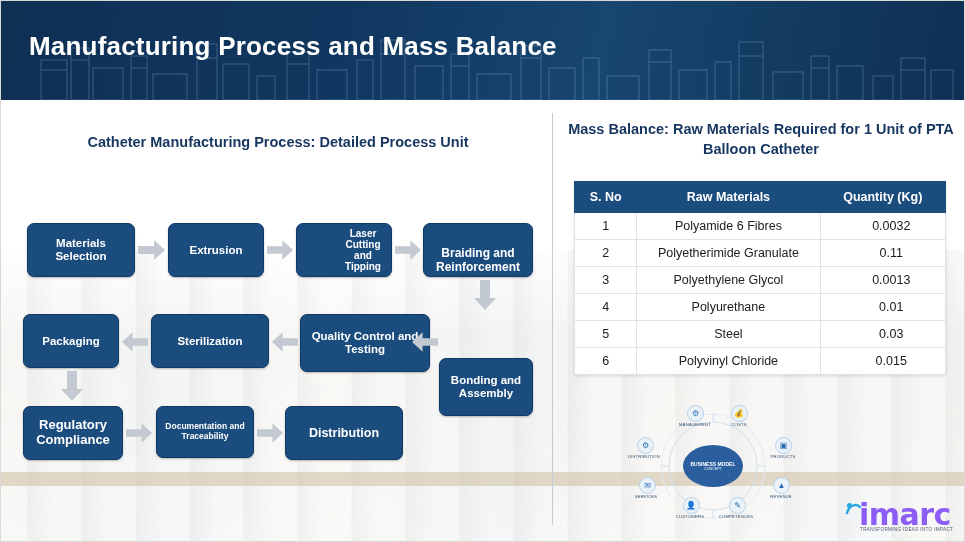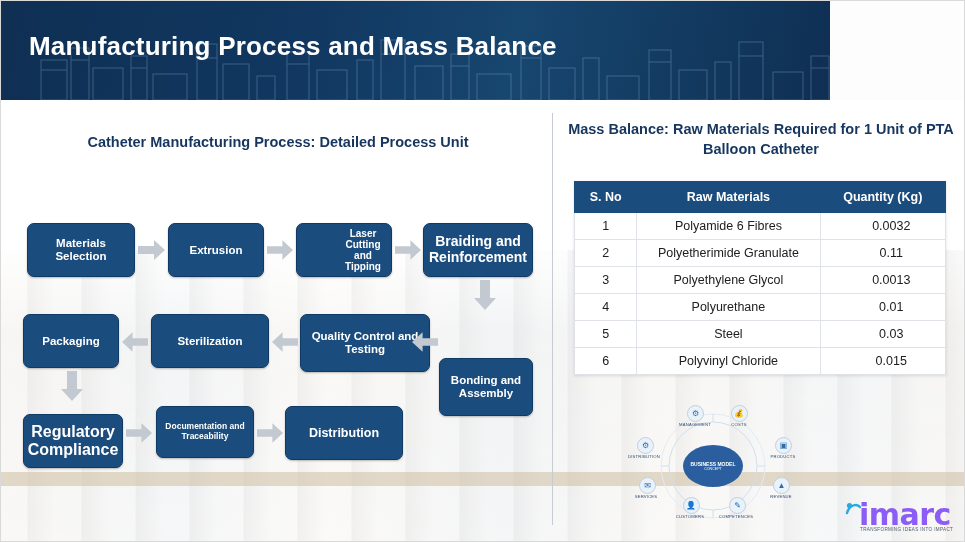--- a/index.html
+++ b/index.html
@@ -17,21 +17,21 @@
     overflow: hidden;
     background: #fdfdfd;
     border: 1px solid #d9d9d9;
     box-sizing: border-box;
   }
 
   
   .header {
     position: absolute;
     left: 0; top: 0;
-    width: 829px;
+    width: 965px;
     height: 99px;
     background: linear-gradient(100deg, #0f2f53 0%, #113861 38%, #17466f 62%, #0f2f53 100%);
     overflow: hidden;
   }
   .skyline {
     position: absolute;
     left: 0; bottom: 0;
     width: 965px;
     height: 70px;
     opacity: 0.30;
@@ -296,38 +296,38 @@
 
     <div class="node" style="left:26px; top:123px; width:108px; height:54px; font-size:11.5px;">
       <span>Materials Selection</span>
     </div>
     <div class="node" style="left:167px; top:123px; width:96px; height:54px; font-size:11.5px;">
       <span>Extrusion</span>
     </div>
     <div class="node" style="left:295px; top:123px; width:96px; height:54px; font-size:10px;padding-left:42px;">
       <span>Laser Cutting and Tipping</span>
     </div>
-    <div class="node" style="left:422px; top:123px; width:110px; height:54px; font-size:14px;">
+    <div class="node" style="left:422px; top:123px; width:110px; height:54px; font-size:12px;align-items:flex-end;">
       <span>Braiding and Reinforcement</span>
     </div>
 
     <div class="node" style="left:438px; top:214px; width:94px; height:58px; font-size:11.5px;margin-top:44px;">
       <span>Bonding and Assembly</span>
     </div>
     <div class="node" style="left:299px; top:214px; width:130px; height:58px; font-size:11.5px;">
       <span>Quality Control and Testing</span>
     </div>
     <div class="node" style="left:150px; top:214px; width:118px; height:54px; font-size:11.5px;">
       <span>Sterilization</span>
     </div>
     <div class="node" style="left:22px; top:214px; width:96px; height:54px; font-size:11.5px;">
       <span>Packaging</span>
     </div>
 
-    <div class="node" style="left:22px; top:306px; width:100px; height:54px; font-size:16px;margin-top:8px;">
+    <div class="node" style="left:22px; top:306px; width:100px; height:54px; font-size:13px;">
       <span>Regulatory Compliance</span>
     </div>
     <div class="node" style="left:155px; top:306px; width:98px; height:52px; font-size:8.5px;">
       <span>Documentation and Traceability</span>
     </div>
     <div class="node" style="left:284px; top:306px; width:118px; height:54px; font-size:12.5px;">
       <span>Distribution</span>
     </div>
 
     <div class="arrow-h" style="left:137px; top:140px;">

